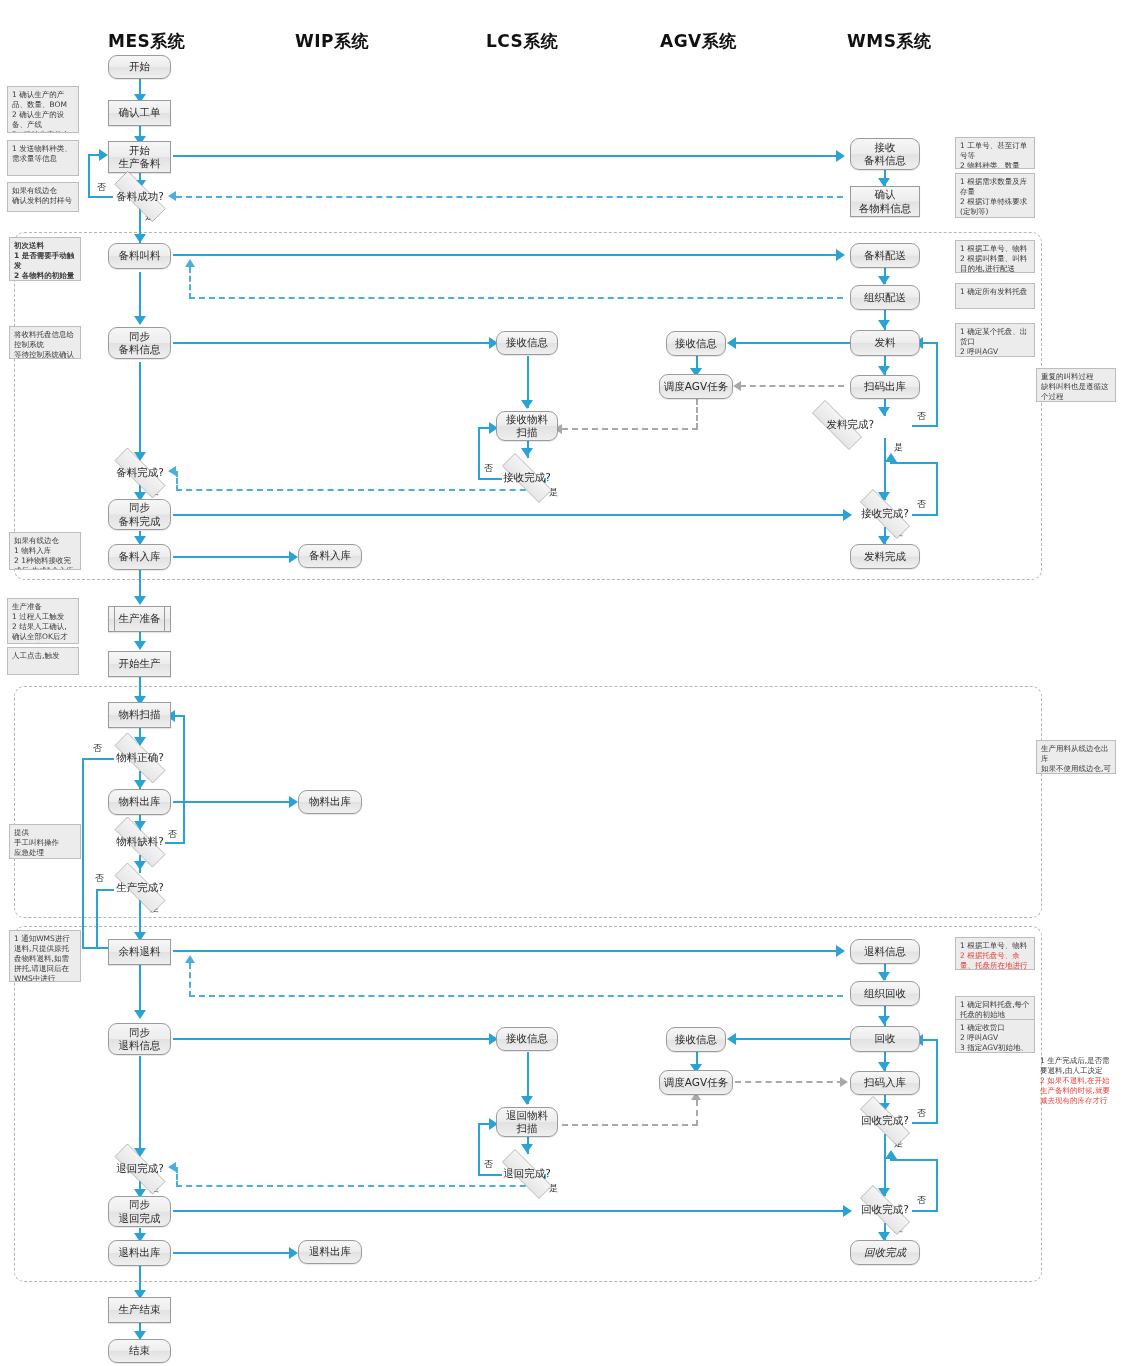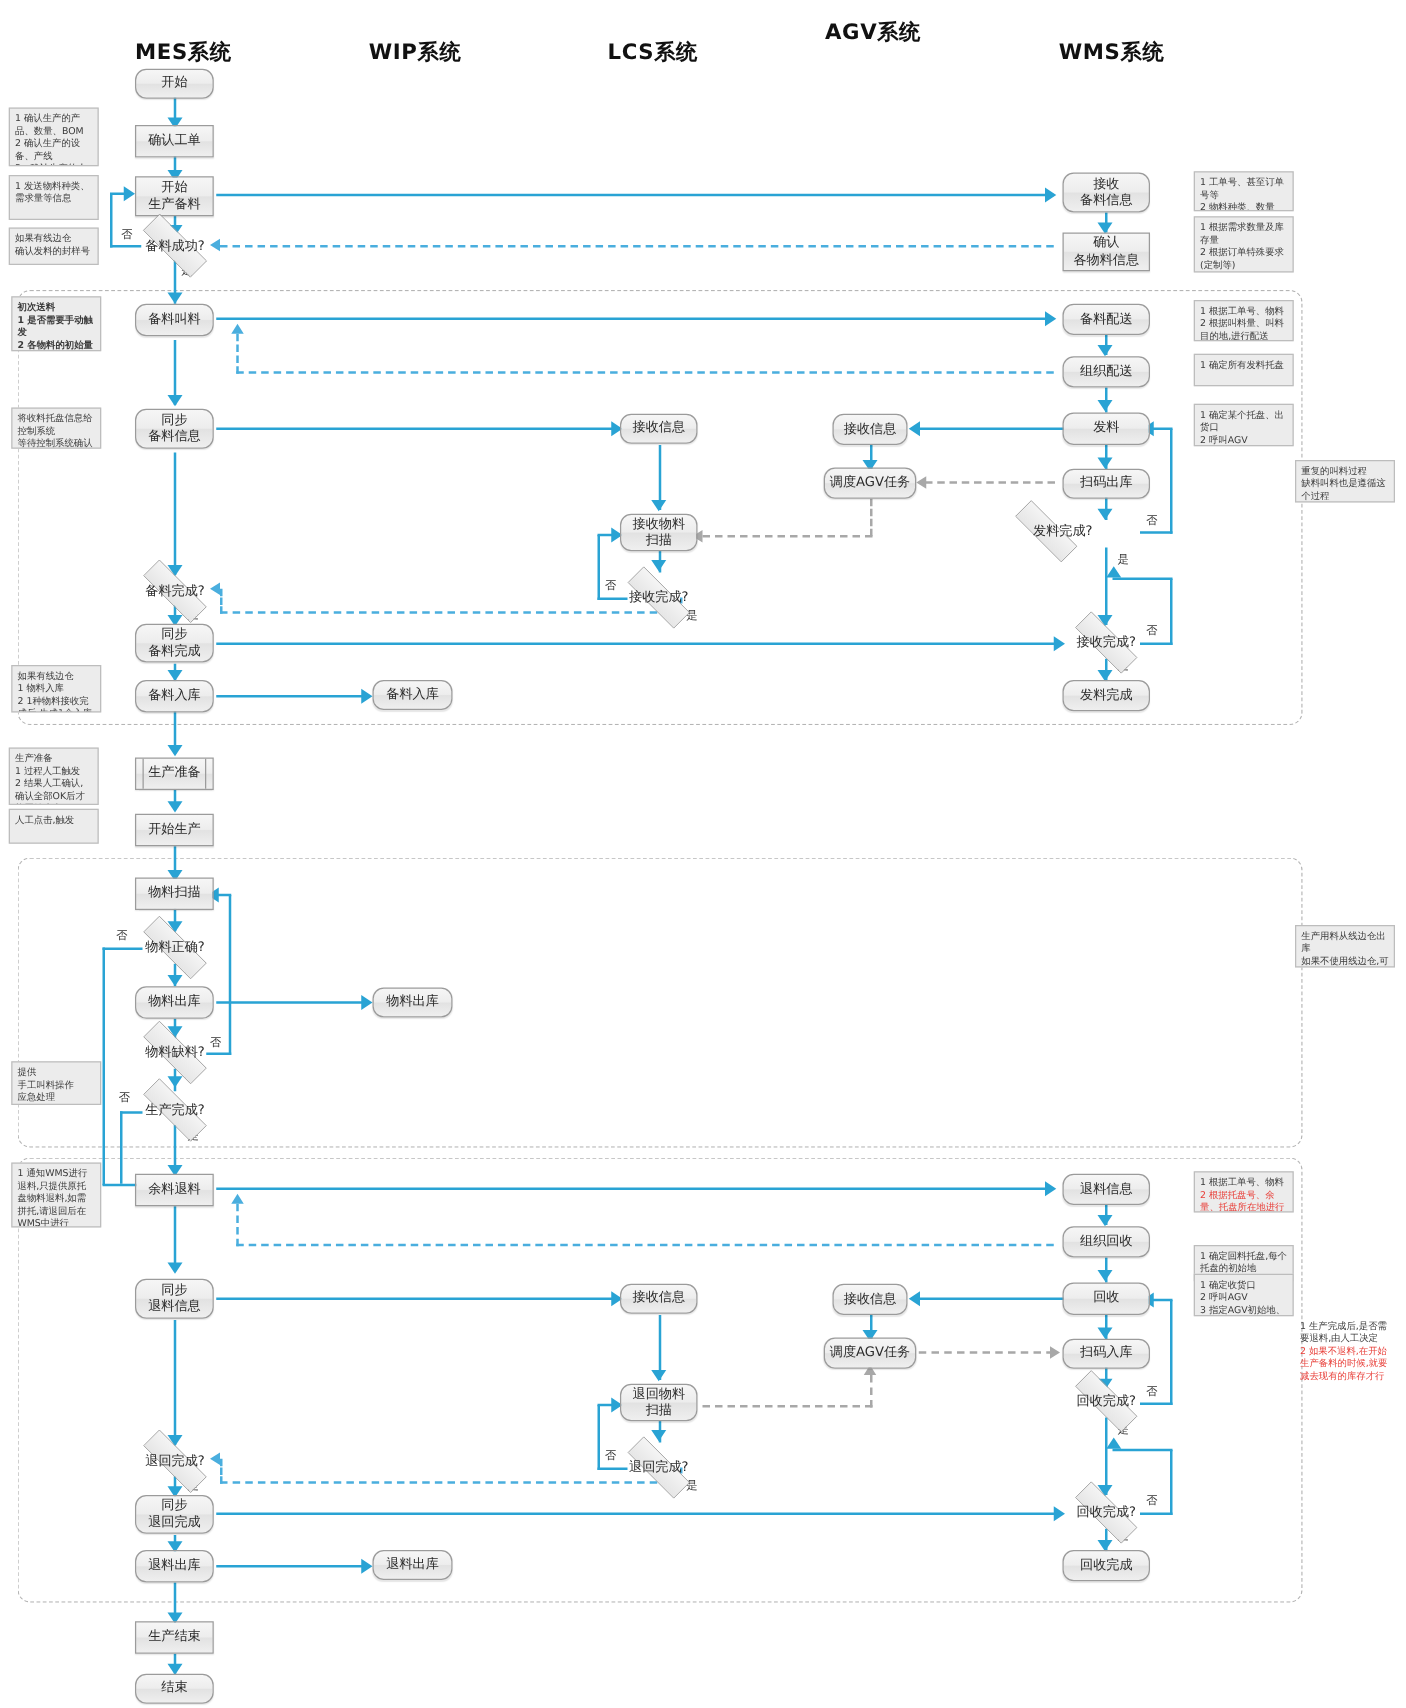--- a/index.html
+++ b/index.html
@@ -83,21 +83,21 @@
   .elab{position:absolute;font-size:9px;color:#333;white-space:nowrap;}
 </style>
 </head>
 <body>
 
 <div id="canvas">
 
   <div class="col-header" style="left:108px;top:30px;">MES系统</div>
   <div class="col-header" style="left:295px;top:30px;">WIP系统</div>
   <div class="col-header" style="left:486px;top:30px;">LCS系统</div>
-  <div class="col-header" style="left:660px;top:14px;">AGV系统</div>
+  <div class="col-header" style="left:660px;top:30px;">AGV系统</div>
   <div class="col-header" style="left:847px;top:30px;">WMS系统</div>
 
   <div class="region" style="left:14px;top:232px;width:1028px;height:348px;"></div>
   <div class="region" style="left:14px;top:686px;width:1028px;height:232px;"></div>
   <div class="region" style="left:14px;top:926px;width:1028px;height:356px;"></div>
 
   <div class="ln v" style="left:139px;top:78px;height:20px;"></div>
   <div class="arw down" style="left:134px;top:94px;"></div>
 
   <div class="ln v" style="left:139px;top:125px;height:18px;"></div>
@@ -504,21 +504,21 @@
       <span>扫码入库</span>
     </div>
   <div class="diamond" style="left:848px;top:1108px;width:74px;height:26px;">
       <span class="dshape"></span>
       <span class="dlabel">回收完成?</span>
     </div>
   <div class="diamond" style="left:848px;top:1197px;width:74px;height:26px;">
       <span class="dshape"></span>
       <span class="dlabel">回收完成?</span>
     </div>
-  <div class="node rounded" style="left:850px;top:1240px;width:70px;height:25px;">
+  <div class="node rounded" style="left:850px;top:1240px;width:70px;height:25px;font-style:italic;">
       <span>回收完成</span>
     </div>
 
   <div class="note" style="left:7px;top:86px;width:72px;height:47px;">
     <div>1 确认生产的产品、数量、BOM</div>
       <div>2 确认生产的设备、产线</div>
       <div>3、确认生产的人员</div>
   </div>
   <div class="note" style="left:7px;top:140px;width:72px;height:36px;">
     <div>1 发送物料种类、需求量等信息</div>
@@ -542,21 +542,21 @@
       <div>2 1种物料接收完成后,生成1个入库单</div>
   </div>
   <div class="note" style="left:7px;top:598px;width:72px;height:46px;">
     <div>生产准备</div>
       <div>1 过程人工触发</div>
       <div>2 结果人工确认,确认全部OK后才能开始生产</div>
   </div>
   <div class="note" style="left:7px;top:647px;width:72px;height:28px;">
     <div>人工点击,触发</div>
   </div>
-  <div class="note" style="left:9px;top:824px;width:72px;height:35px;margin-top:25px;">
+  <div class="note" style="left:9px;top:824px;width:72px;height:35px;">
     <div>提供</div>
       <div>手工叫料操作</div>
       <div>应急处理</div>
   </div>
   <div class="note" style="left:9px;top:930px;width:72px;height:52px;">
     <div>1 通知WMS进行退料,只提供原托盘物料退料,如需拼托,请退回后在WMS中进行</div>
   </div>
 
   <div class="note" style="left:955px;top:137px;width:80px;height:32px;">
     <div>1 工单号、甚至订单号等</div>

